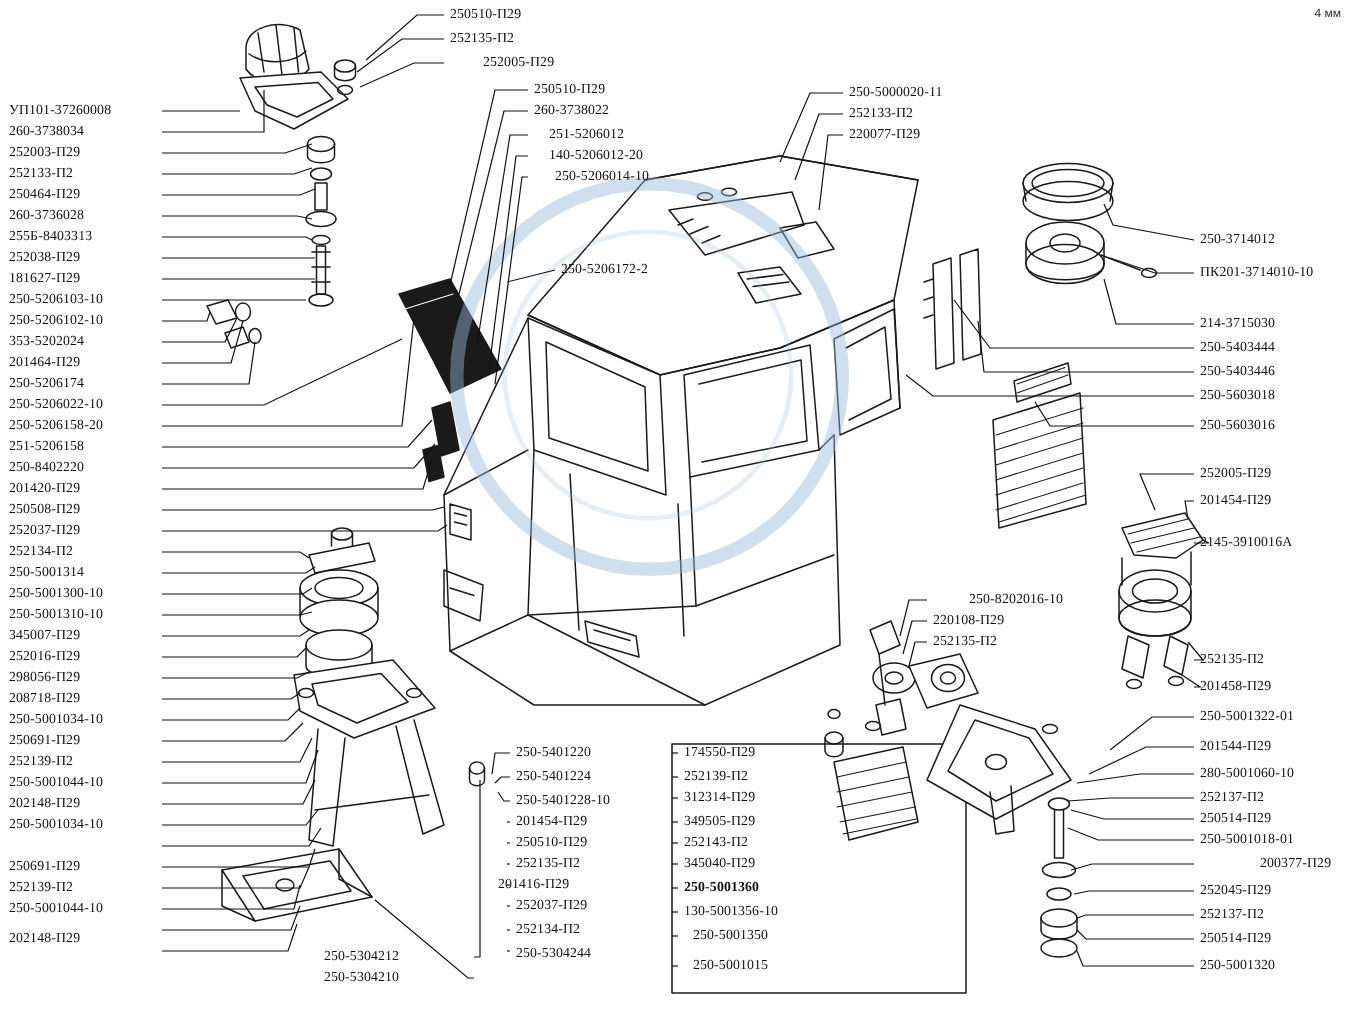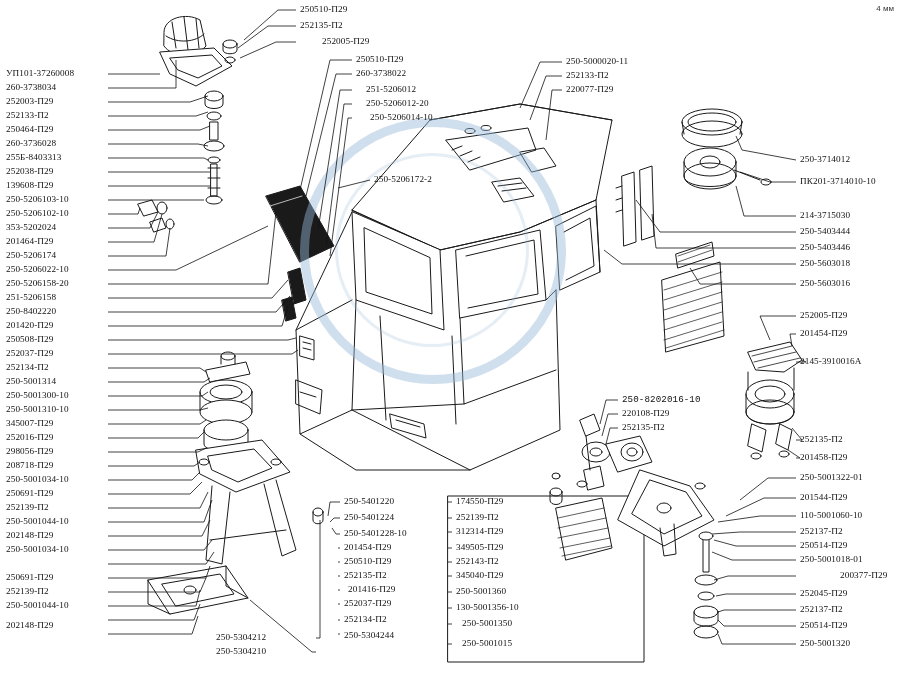--- a/index.html
+++ b/index.html
@@ -371,21 +371,21 @@
   </svg>
 
   <div class="lbl" style="left:6px;  top:68px;">УП101-37260008</div>
   <div class="lbl" style="left:6px;  top:82px;">260-3738034</div>
   <div class="lbl" style="left:6px;  top:96px;">252003-П29</div>
   <div class="lbl" style="left:6px;  top:110px;">252133-П2</div>
   <div class="lbl" style="left:6px;  top:124px;">250464-П29</div>
   <div class="lbl" style="left:6px;  top:138px;">260-3736028</div>
   <div class="lbl" style="left:6px;  top:152px;">255Б-8403313</div>
   <div class="lbl" style="left:6px;  top:166px;">252038-П29</div>
-  <div class="lbl" style="left:6px;  top:180px;">139608-П29</div>
+  <div class="lbl" style="left:6px;  top:180px;">181627-П29</div>
   <div class="lbl" style="left:6px;  top:194px;">250-5206103-10</div>
   <div class="lbl" style="left:6px;  top:208px;">250-5206102-10</div>
   <div class="lbl" style="left:6px;  top:222px;">353-5202024</div>
   <div class="lbl" style="left:6px;  top:236px;">201464-П29</div>
   <div class="lbl" style="left:6px;  top:250px;">250-5206174</div>
   <div class="lbl" style="left:6px;  top:264px;">250-5206022-10</div>
   <div class="lbl" style="left:6px;  top:278px;">250-5206158-20</div>
   <div class="lbl" style="left:6px;  top:292px;">251-5206158</div>
   <div class="lbl" style="left:6px;  top:306px;">250-8402220</div>
   <div class="lbl" style="left:6px;  top:320px;">201420-П29</div>
@@ -411,21 +411,21 @@
   <div class="lbl" style="left:6px;  top:600px;">250-5001044-10</div>
   <div class="lbl" style="left:6px;  top:620px;">202148-П29</div>
 
   <div class="lbl" style="left:300px; top:4px;">250510-П29</div>
   <div class="lbl" style="left:300px; top:20px;">252135-П2</div>
   <div class="lbl" style="left:322px; top:36px;">252005-П29</div>
 
   <div class="lbl" style="left:356px; top:54px;">250510-П29</div>
   <div class="lbl" style="left:356px; top:68px;">260-3738022</div>
   <div class="lbl" style="left:366px; top:84px;">251-5206012</div>
-  <div class="lbl" style="left:366px; top:98px;">250-5206012-20</div>
+  <div class="lbl" style="left:366px; top:98px;">140-5206012-20</div>
   <div class="lbl" style="left:370px; top:112px;">250-5206014-10</div>
 
   <div class="lbl" style="left:374px; top:174px;">250-5206172-2</div>
 
   <div class="lbl" style="left:566px; top:56px;">250-5000020-11</div>
   <div class="lbl" style="left:566px; top:70px;">252133-П2</div>
   <div class="lbl" style="left:566px; top:84px;">220077-П29</div>
 
   <div class="lbl" style="left:800px; top:154px;">250-3714012</div>
   <div class="lbl" style="left:800px; top:176px;">ПК201-3714010-10</div>
@@ -435,53 +435,53 @@
   <div class="lbl" style="left:800px; top:258px;">250-5603018</div>
   <div class="lbl" style="left:800px; top:278px;">250-5603016</div>
 
   <div class="lbl" style="left:800px; top:310px;">252005-П29</div>
   <div class="lbl" style="left:800px; top:328px;">201454-П29</div>
   <div class="lbl" style="left:800px; top:356px;">2145-3910016А</div>
   <div class="lbl" style="left:800px; top:434px;">252135-П2</div>
   <div class="lbl" style="left:800px; top:452px;">201458-П29</div>
   <div class="lbl" style="left:800px; top:472px;">250-5001322-01</div>
   <div class="lbl" style="left:800px; top:492px;">201544-П29</div>
-  <div class="lbl" style="left:800px; top:510px;">110-5001060-10</div>
+  <div class="lbl" style="left:800px; top:510px;">280-5001060-10</div>
   <div class="lbl" style="left:800px; top:526px;">252137-П2</div>
   <div class="lbl" style="left:800px; top:540px;">250514-П29</div>
   <div class="lbl" style="left:800px; top:554px;">250-5001018-01</div>
   <div class="lbl" style="left:840px; top:570px;">200377-П29</div>
   <div class="lbl" style="left:800px; top:588px;">252045-П29</div>
   <div class="lbl" style="left:800px; top:604px;">252137-П2</div>
   <div class="lbl" style="left:800px; top:620px;">250514-П29</div>
   <div class="lbl" style="left:800px; top:638px;">250-5001320</div>
 
-  <div class="lbl" style="left:622px; top:394px;font-family:Liberation Mono, monospace;">250-8202016-10</div>
+  <div class="lbl" style="left:646px; top:394px;">250-8202016-10</div>
   <div class="lbl" style="left:622px; top:408px;">220108-П29</div>
   <div class="lbl" style="left:622px; top:422px;">252135-П2</div>
 
   <div class="lbl" style="left:216px; top:632px;">250-5304212</div>
   <div class="lbl" style="left:216px; top:646px;">250-5304210</div>
 
   <div class="lbl" style="left:344px; top:496px;">250-5401220</div>
   <div class="lbl" style="left:344px; top:512px;">250-5401224</div>
   <div class="lbl" style="left:344px; top:528px;">250-5401228-10</div>
   <div class="lbl" style="left:344px; top:542px;">201454-П29</div>
   <div class="lbl" style="left:344px; top:556px;">250510-П29</div>
   <div class="lbl" style="left:344px; top:570px;">252135-П2</div>
-  <div class="lbl" style="left:348px; top:584px;">201416-П29</div>
+  <div class="lbl" style="left:332px; top:584px;">201416-П29</div>
   <div class="lbl" style="left:344px; top:598px;">252037-П29</div>
   <div class="lbl" style="left:344px; top:614px;">252134-П2</div>
   <div class="lbl" style="left:344px; top:630px;">250-5304244</div>
 
   <div class="lbl" style="left:456px; top:496px;">174550-П29</div>
   <div class="lbl" style="left:456px; top:512px;">252139-П2</div>
   <div class="lbl" style="left:456px; top:526px;">312314-П29</div>
   <div class="lbl" style="left:456px; top:542px;">349505-П29</div>
   <div class="lbl" style="left:456px; top:556px;">252143-П2</div>
   <div class="lbl" style="left:456px; top:570px;">345040-П29</div>
-  <div class="lbl" style="left:456px; top:586px;">250-5001360</div>
+  <div class="lbl" style="left:456px; top:586px;font-weight:bold;">250-5001360</div>
   <div class="lbl" style="left:456px; top:602px;">130-5001356-10</div>
   <div class="lbl" style="left:462px; top:618px;">250-5001350</div>
   <div class="lbl" style="left:462px; top:638px;">250-5001015</div>
 
   <div class="corner-mark">4 мм</div>
 </div>
 
 </body></html>

